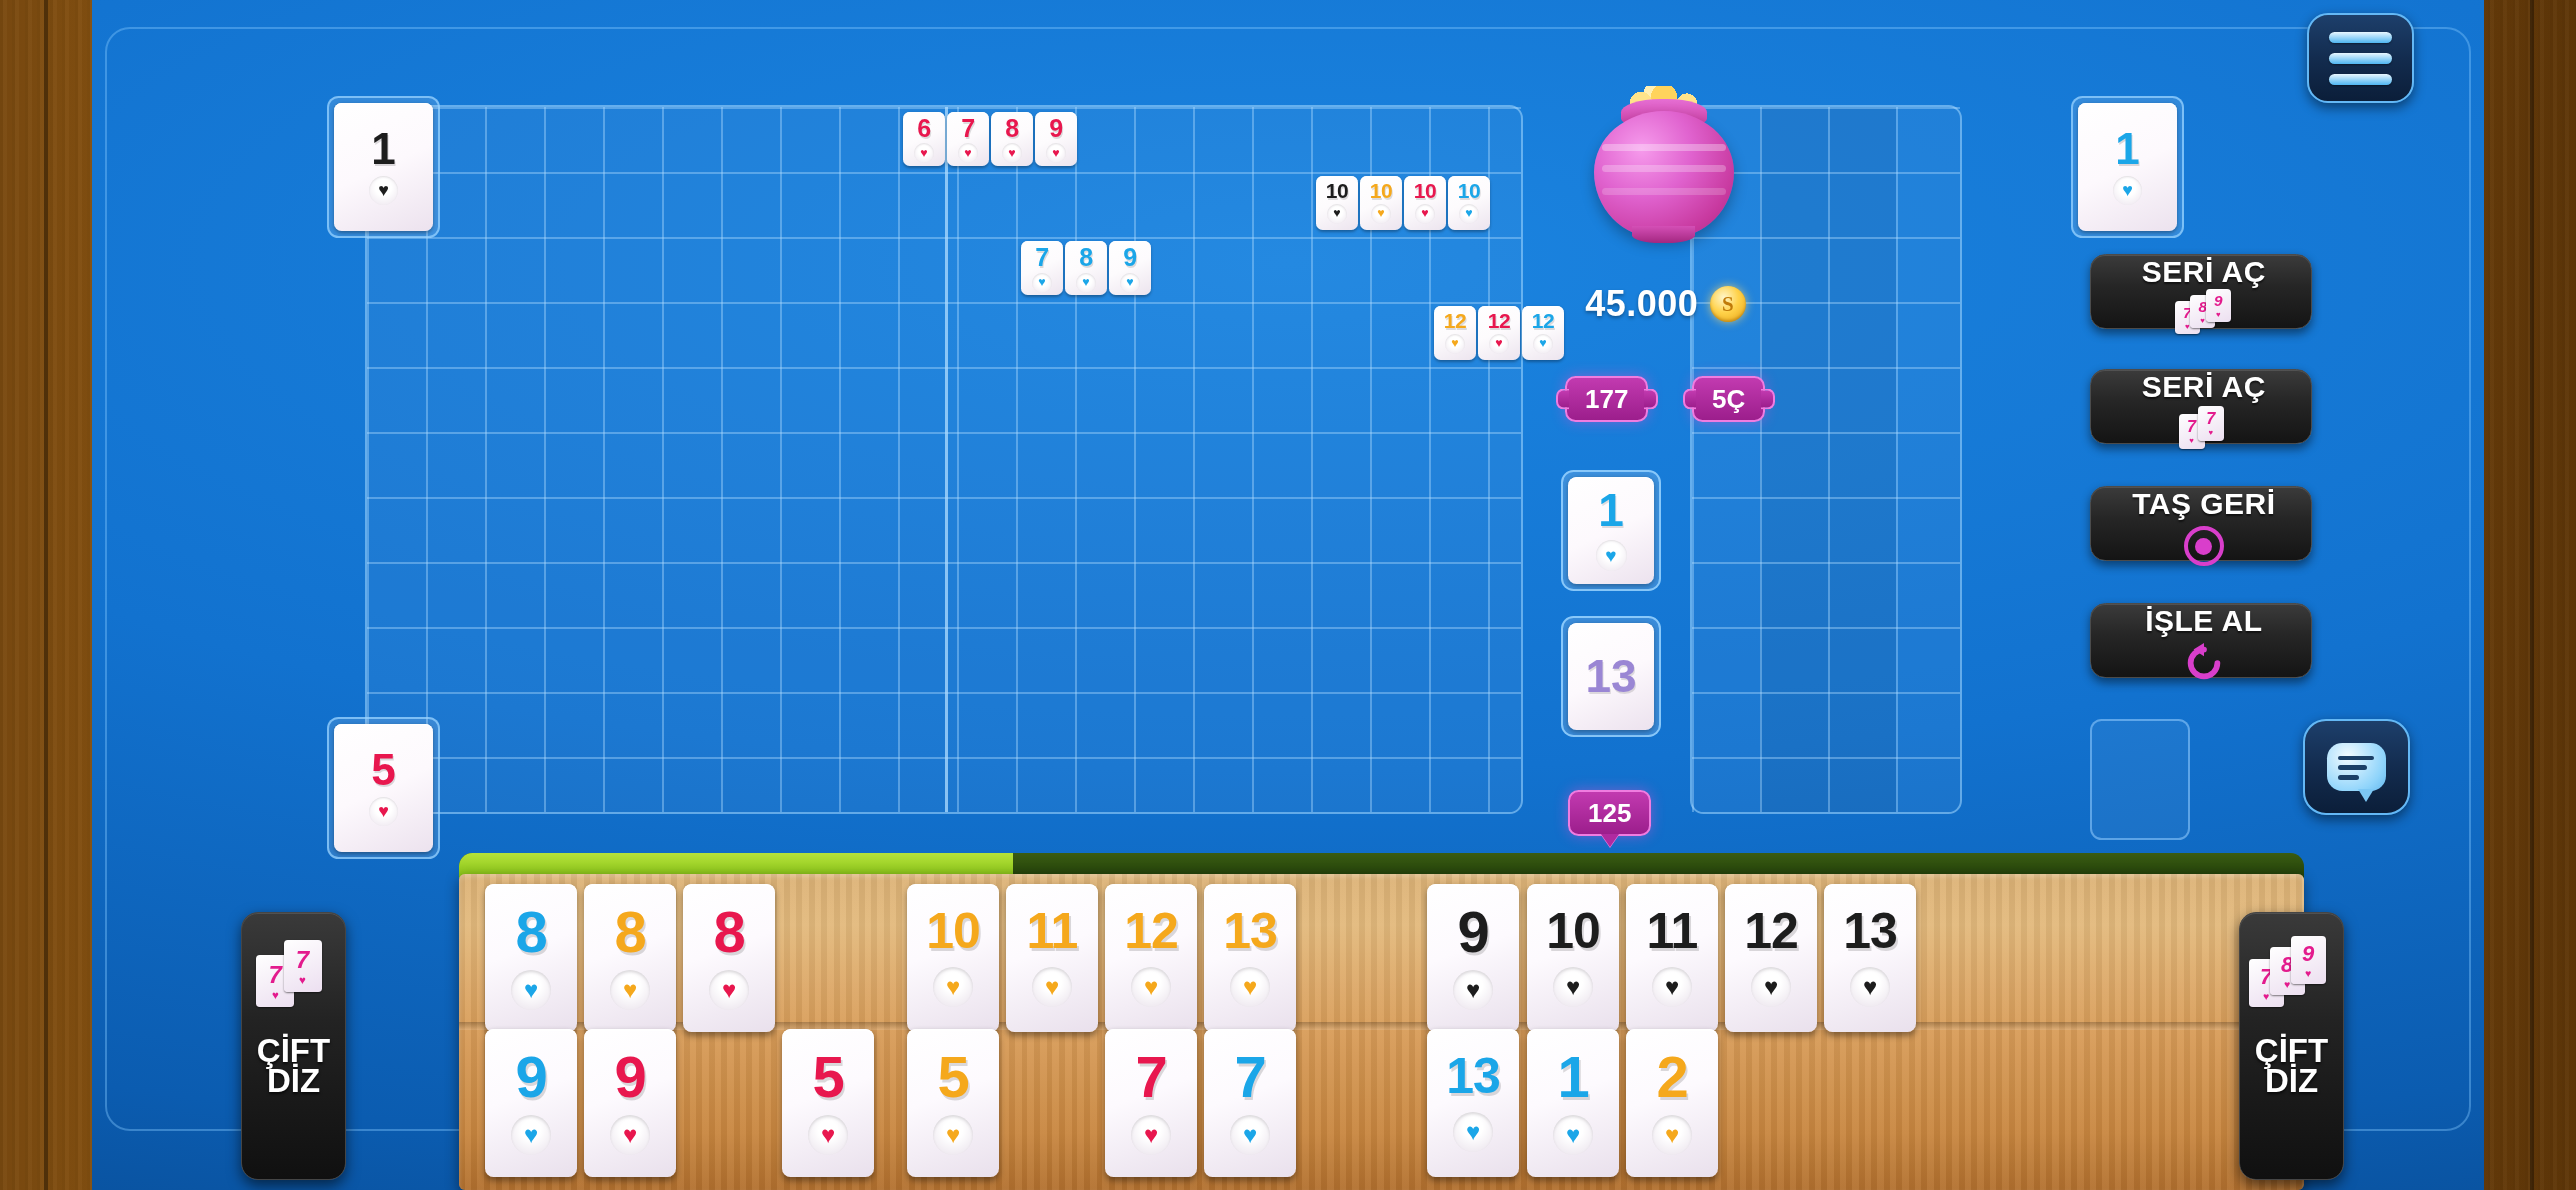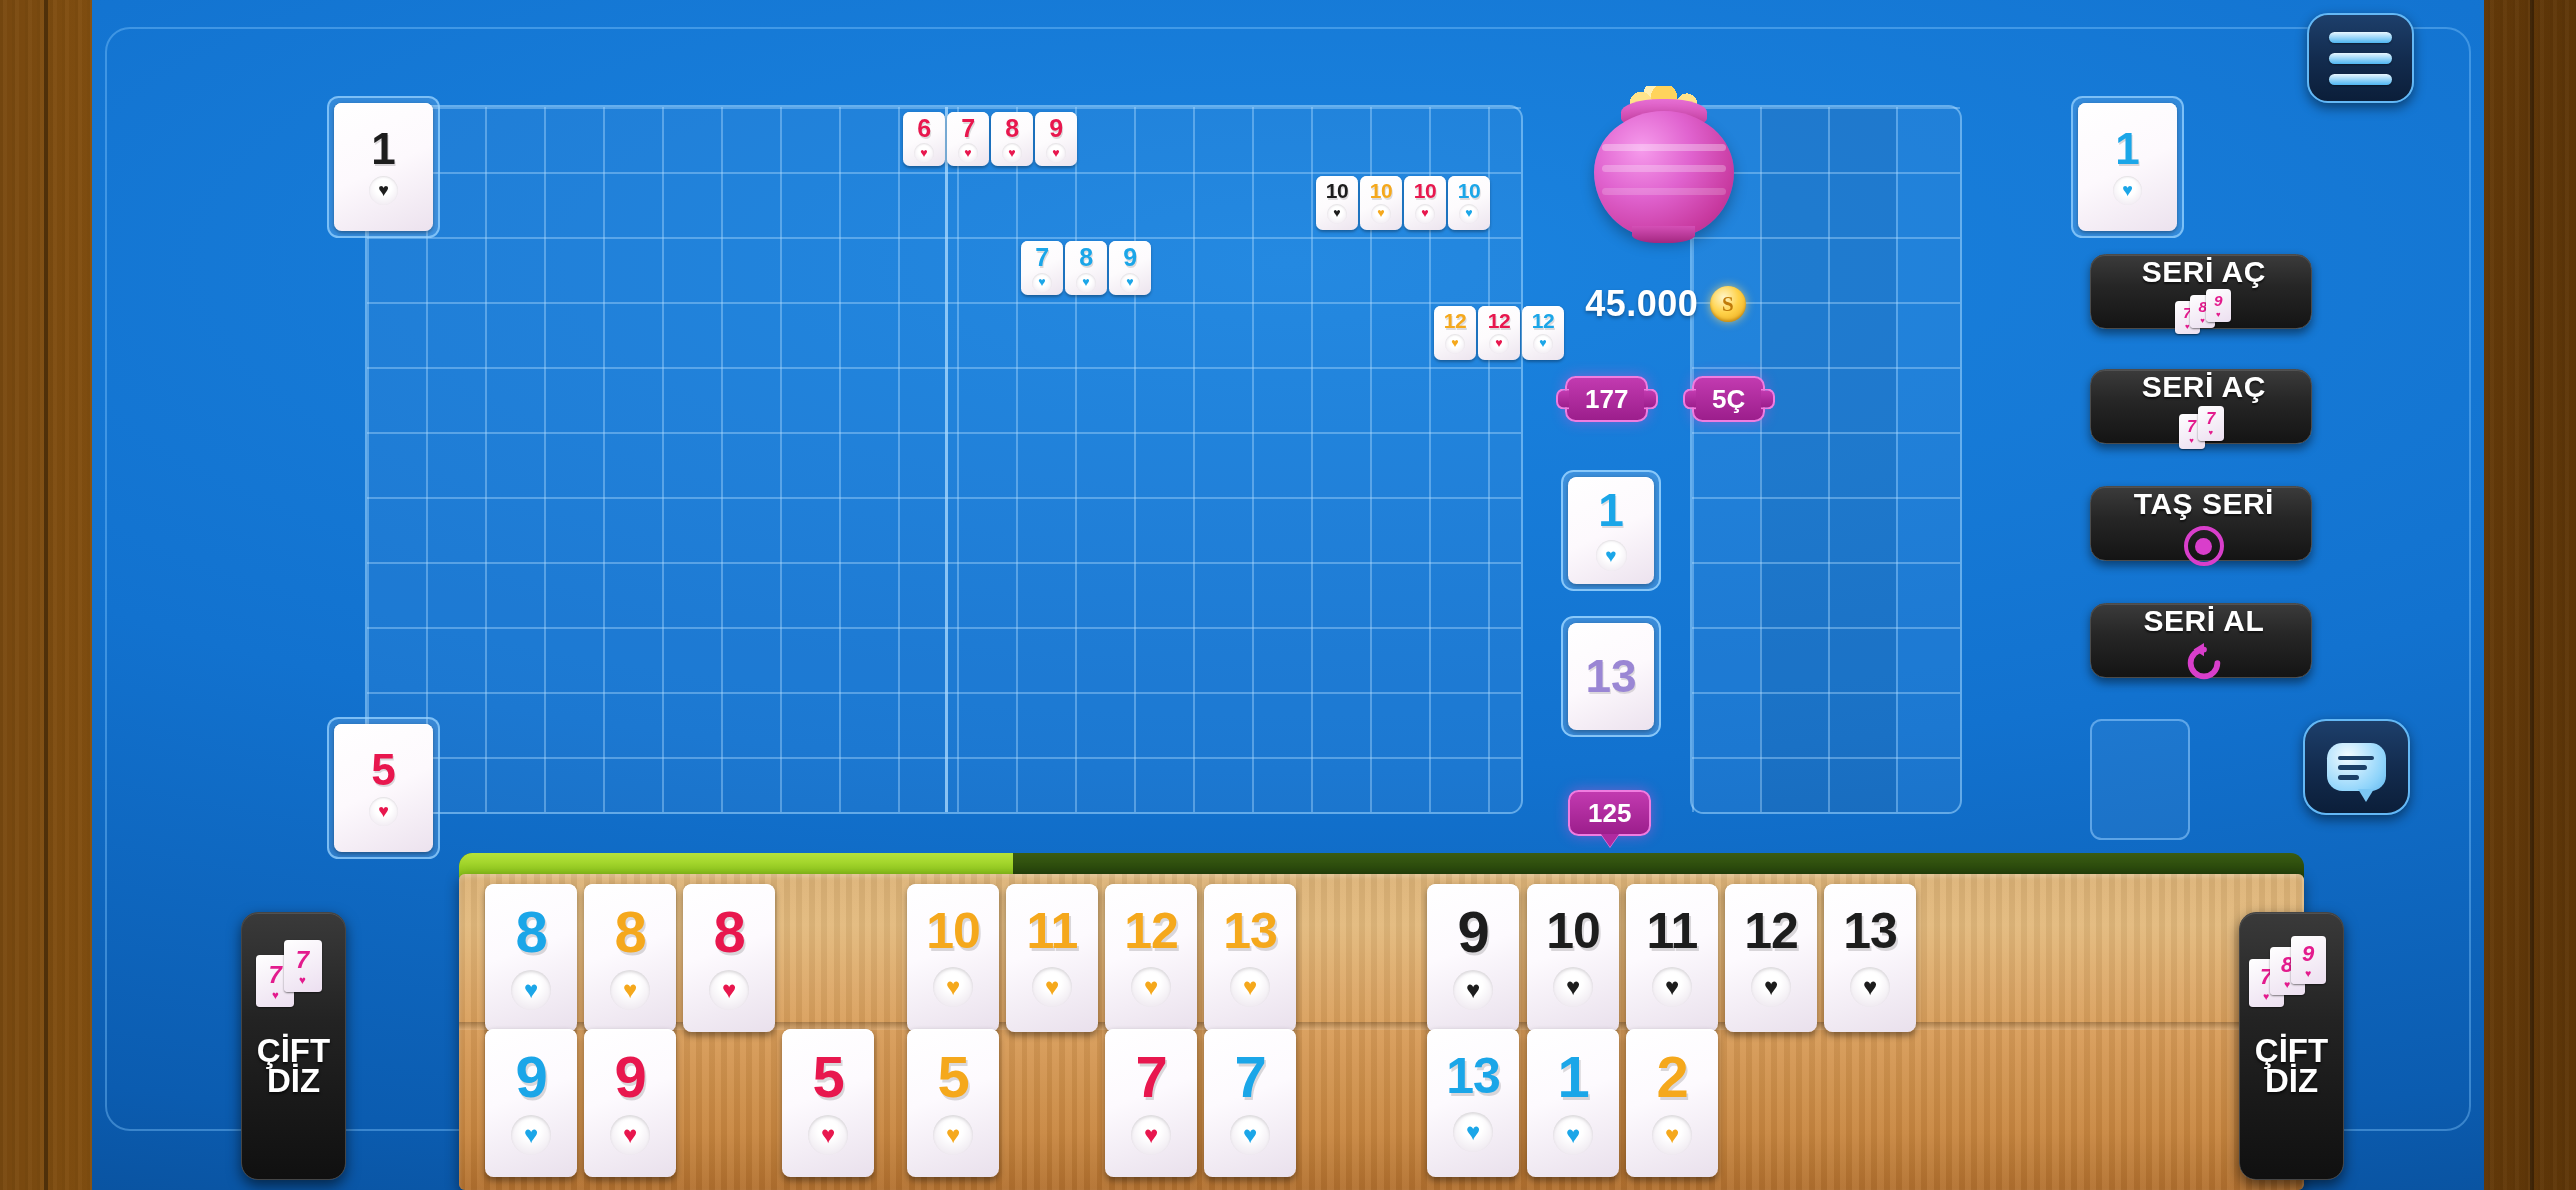--- a/index.html
+++ b/index.html
@@ -408,30 +408,30 @@
 
     <div class="abtn" style="left:1998px;top:369px;">
       <span class="lbl">SERİ AÇ</span>
       <span class="gfx">
         <i class="minitile" style="left:3.8px;top:9.6px;width:26px;height:35px;font-size:16.3px;">7<b style="font-size:7.7px;display:block">♥</b></i>
         <i class="minitile" style="left:23px;top:1.9px;width:26px;height:35px;font-size:16.3px;">7<b style="font-size:7.7px;display:block">♥</b></i>
       </span>
     </div>
 
     <div class="abtn" style="left:1998px;top:486px;">
-      <span class="lbl">TAŞ SERİ</span>
+      <span class="lbl">TAŞ GERİ</span>
       <span class="gfx" style="display:flex;align-items:center;justify-content:center">
         <span class="ring">
             <i></i>
           </span>
       </span>
     </div>
 
     <div class="abtn" style="left:1998px;top:603px;">
-      <span class="lbl">SERİ AL</span>
+      <span class="lbl">İŞLE AL</span>
       <span class="gfx" style="display:flex;align-items:center;justify-content:center">
         <svg width="44" height="44" viewBox="0 0 46 46">
           <path d="M23 9 A14 14 0 1 0 37 23" fill="none" stroke="#d93ecb" stroke-width="6" stroke-linecap="round"></path>
           <path d="M23 2 L23 16 L12 9 Z" fill="#d93ecb"></path>
         </svg>
       </span>
     </div>
 
     <div id="menu-btn">
       <span></span>

